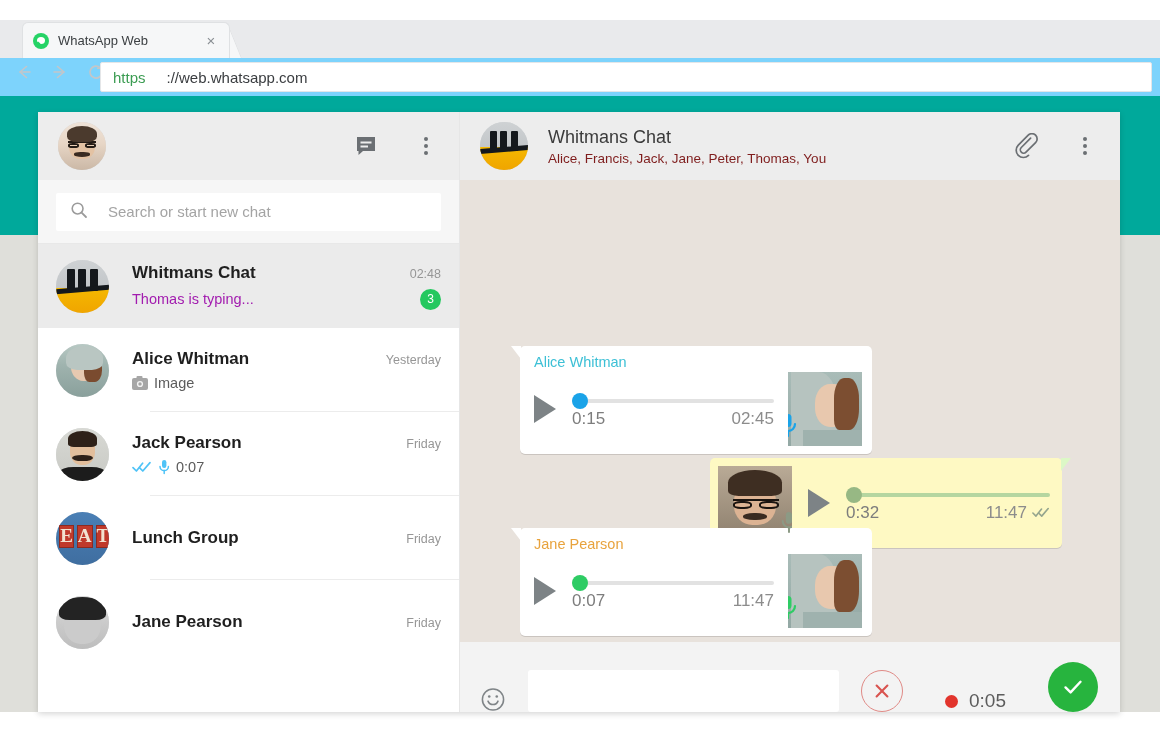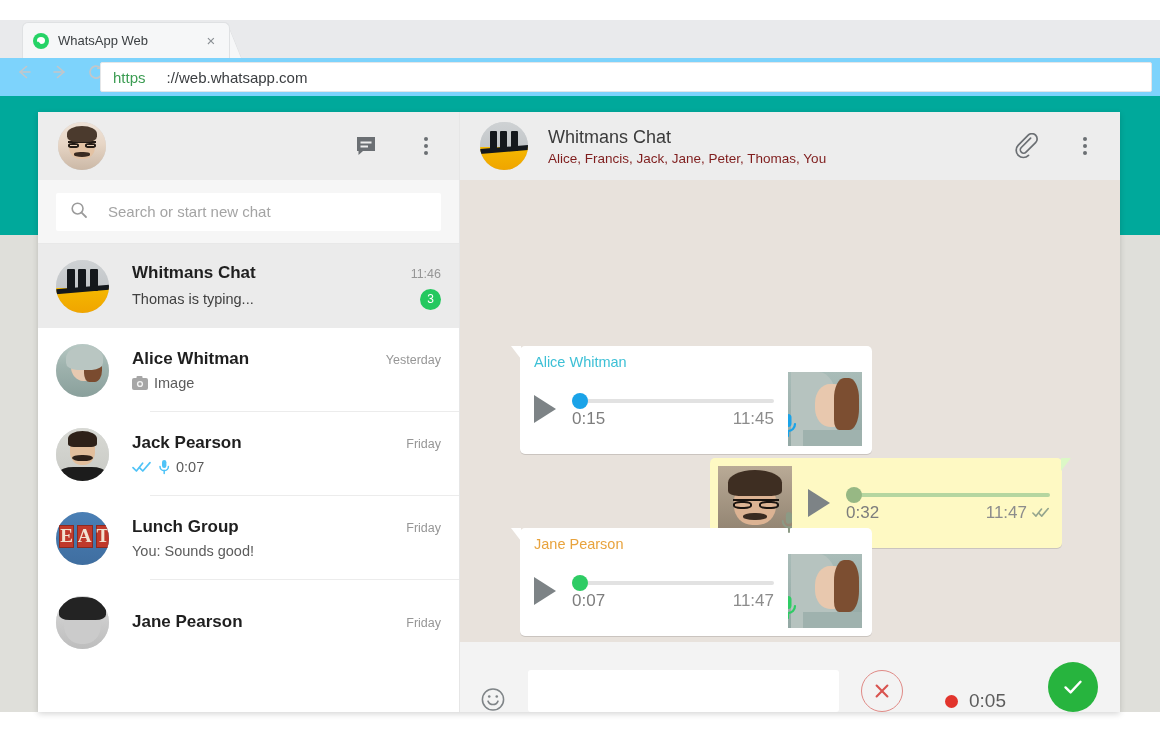--- a/index.html
+++ b/index.html
@@ -168,21 +168,21 @@
     margin-left: auto; font-size: 12.5px; color: #969696;
     padding-left: 10px; flex: none;
   }
   .chat-row2 {
     display: flex; align-items: center; margin-top: 6px; gap: 6px;
   }
   .chat-msg {
     font-size: 14.5px; color: #5c5c5c;
     white-space: nowrap; overflow: hidden; text-overflow: ellipsis;
   }
-  .chat-msg.typing { color: #404040; }
+  .chat-msg.typing { color: #a21caf; }
   .badge {
     margin-left: auto; flex: none;
     min-width: 21px; height: 21px; border-radius: 11px;
     background: #24c85f; color: #fff; font-size: 12px;
     display: flex; align-items: center; justify-content: center;
     padding: 0 6px;
   }
   .mini-icon { flex: none; display: flex; align-items: center; }
 
   
@@ -555,21 +555,21 @@
             <div class="ph ph-boat">
               <span class="bar b1"></span>
                 <span class="bar b2"></span>
                 <span class="bar b3"></span>
               <span class="hull"></span>
             </div>
           </div>
           <div class="chat-body">
             <div class="chat-row1">
               <span class="chat-name">Whitmans Chat</span>
-              <span class="chat-time">11:46</span>
+              <span class="chat-time">02:48</span>
             </div>
             <div class="chat-row2">
               <span class="chat-msg typing">Thomas is typing...</span>
               <span class="badge">3</span>
             </div>
           </div>
         </div>
 
 
         <div class="chat-item">
@@ -639,23 +639,20 @@
                   <i>A</i>
                   <i>T</i>
                 </span>
             </div>
           </div>
           <div class="chat-body">
             <div class="chat-row1">
               <span class="chat-name">Lunch Group</span>
               <span class="chat-time">Friday</span>
             </div>
-            <div class="chat-row2">
-              <span class="chat-msg">You: Sounds good!</span>
-            </div>
           </div>
         </div>
 
         <div class="chat-item">
 
           <div class="chat-avatar">
             <div class="ph ph-jane"></div>
           </div>
           <div class="chat-body">
             <div class="chat-row1">
@@ -705,21 +702,21 @@
           <div class="bubble-sender" style="color:#3dc0d6;">Alice Whitman</div>
           <div class="voice-row">
             <span class="play-tri"></span>
             <div class="voice-mid">
               <div class="track">
                 <span class="track-dot" style="left:4%; background:#1aa3e8;"></span>
               </div>
               <div class="voice-meta">
                 <span class="voice-dur">0:15</span>
                 <span class="voice-time">
-                  <span>11:45</span>
+                  <span>02:45</span>
                 </span>
               </div>
             </div>
             <div class="voice-thumb">
               <div class="ph ph-thumb-alice">
                 <span class="hood"></span>
                   <span class="face"></span>
                 <span class="hair"></span>
                   <span class="shoulder"></span>
               </div>

